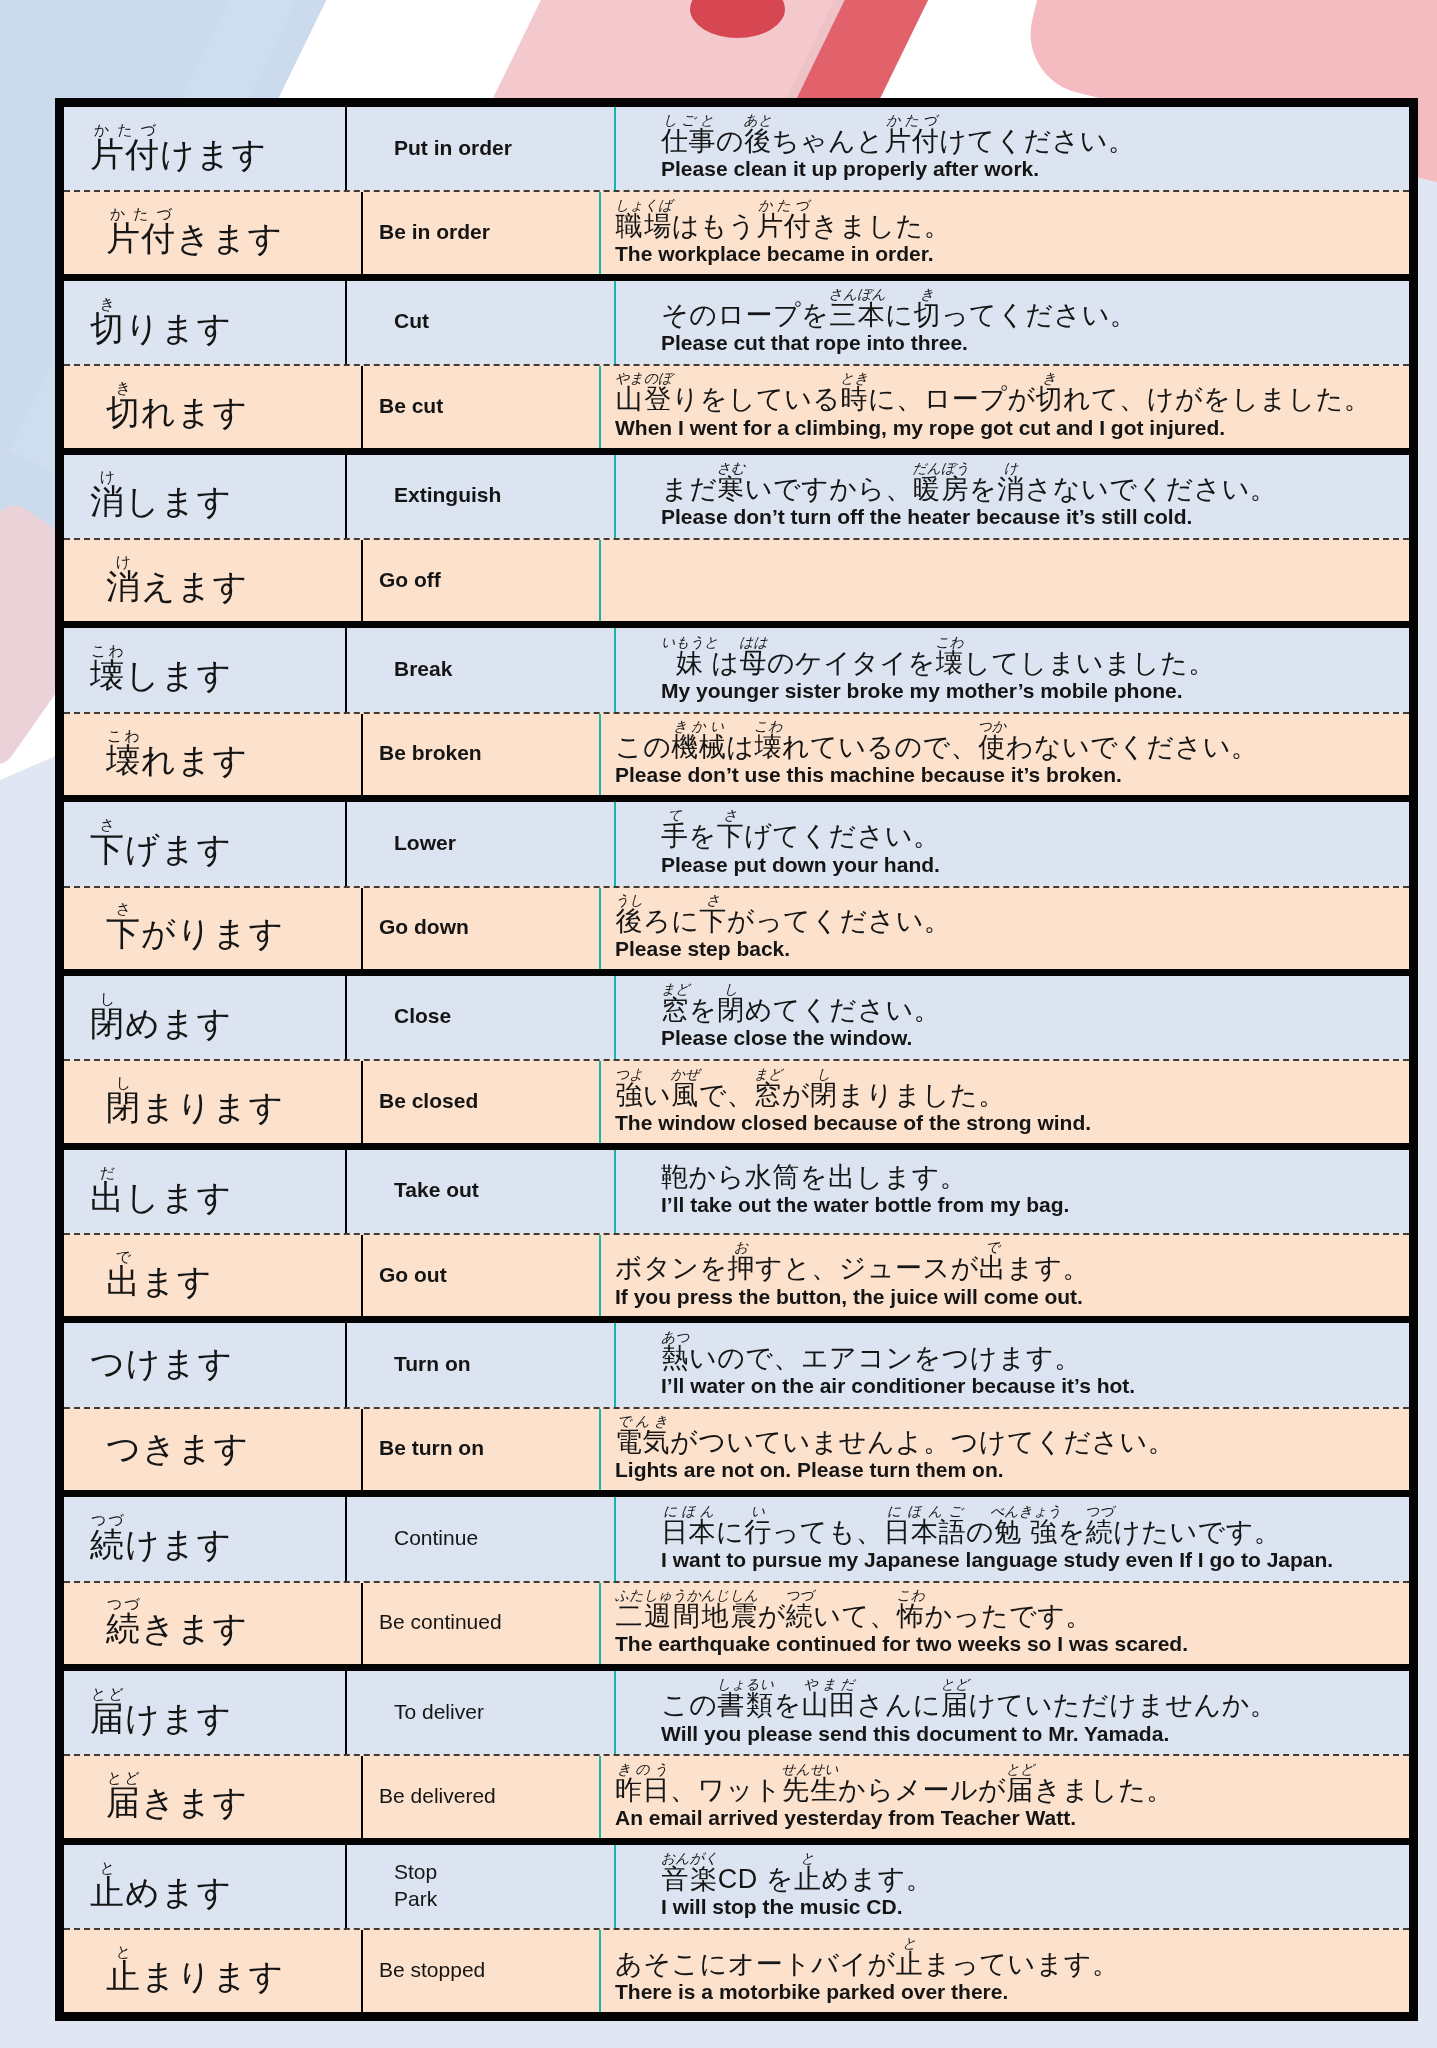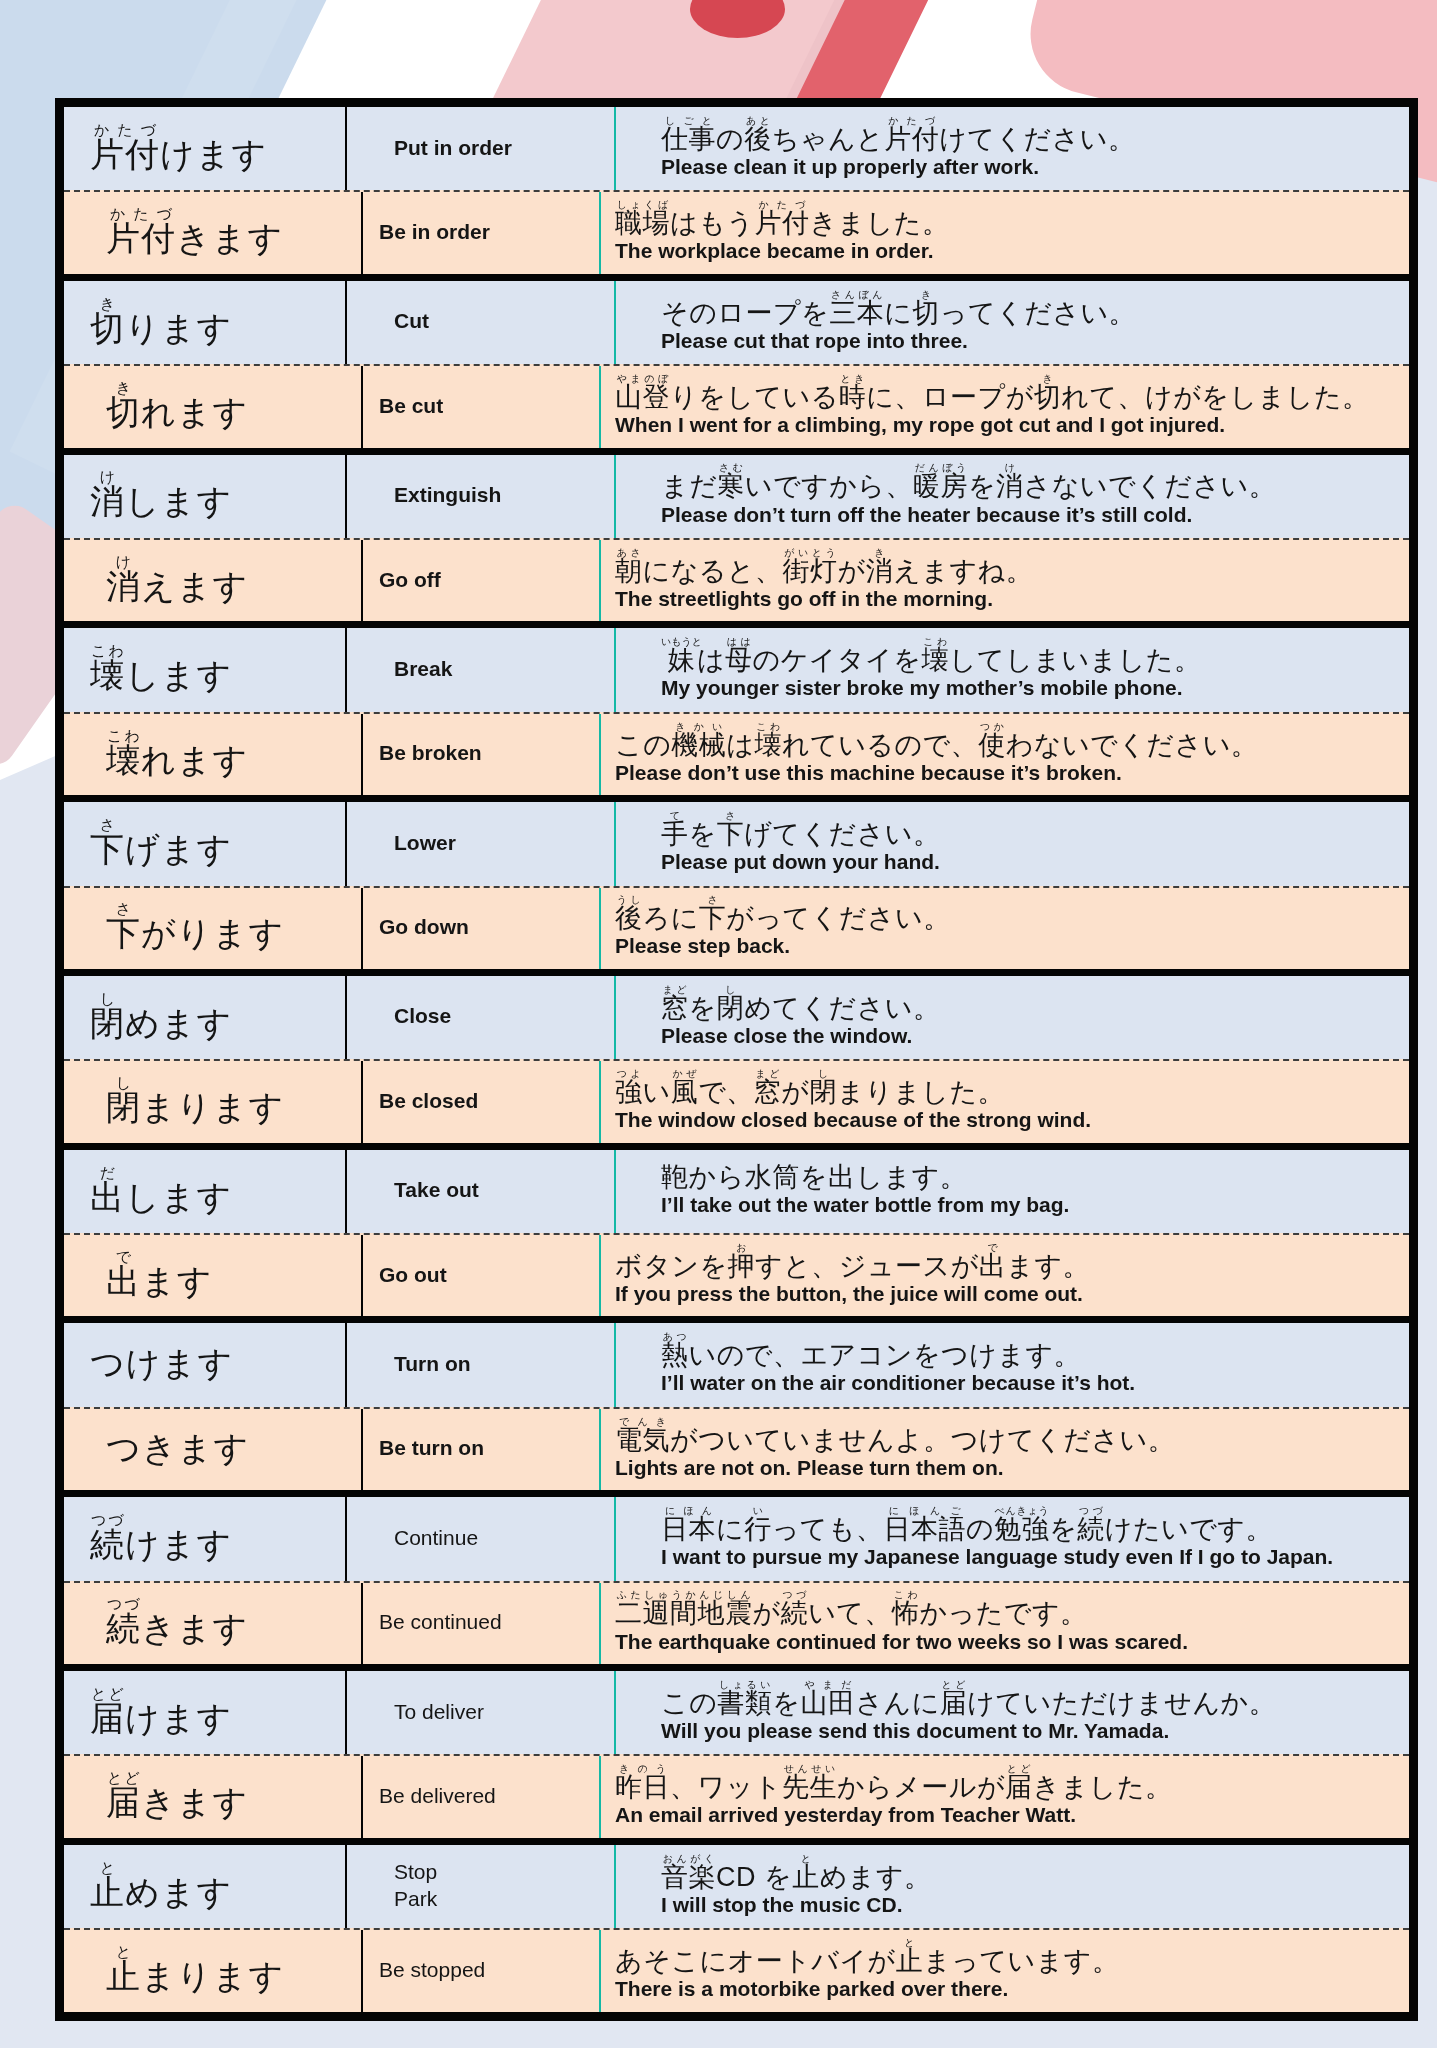--- a/index.html
+++ b/index.html
@@ -41,21 +41,21 @@
   .cell{display:flex;flex-direction:column;justify-content:center;box-sizing:border-box;}
   .cell.c1{border-right:2px solid #040404;padding:4px 8px 6px 26px;}
   .cell.c2{border-right:2px solid #14b8a6;padding:4px 8px 6px 16px;}
   .cell.c3{padding:5px 10px 7px 14px;}
 
   .verb-text{font-size:34px;line-height:1.05;letter-spacing:1px;}
   .verb-text rt{font-size:15px;letter-spacing:0;font-weight:400;}
   .meaning-label{font-size:21px;line-height:1.25;font-weight:400;}
   .meaning-label.bold{font-weight:700;}
   .example-jp{font-size:27px;line-height:1.08;letter-spacing:0.5px;}
-  .example-jp rt{font-size:10px;letter-spacing:0;}
+  .example-jp rt{font-size:14px;letter-spacing:0;font-style:italic;}
   .example-en{font-size:21px;font-weight:700;line-height:1.22;}
   ruby{ruby-position:over;}
 </style>
 </head>
 <body style="--page-bg: #e1e7f2; --row-blue: #dce4f1; --row-peach: #fce1cc;">
 
 <div class="bg">
   <div class="bg-white-top"></div>
   <div class="bg-blue-band"></div>
   <div class="bg-blue-sliver"></div>
@@ -135,24 +135,20 @@
       <div class="example-en">Please don’t turn off the heater because it’s still cold.</div>
     </div>
   </div>
         <div class="row intransitive">
     <div class="cell c1">
       <div class="verb-text"><ruby>消<rt>け</rt></ruby>えます</div>
     </div>
     <div class="cell c2">
       <div class="meaning-label bold">Go off</div>
     </div>
-    <div class="cell c3">
-      <div class="example-jp"><ruby>朝<rt>あさ</rt></ruby>になると、<ruby>街灯<rt>がいとう</rt></ruby>が<ruby>消<rt>き</rt></ruby>えますね。</div>
-      <div class="example-en">The streetlights go off in the morning.</div>
-    </div>
   </div>
       </div>
       <div class="pair">
         <div class="row transitive">
     <div class="cell c1">
       <div class="verb-text"><ruby>壊<rt>こわ</rt></ruby>します</div>
     </div>
     <div class="cell c2">
       <div class="meaning-label bold">Break</div>
     </div>

